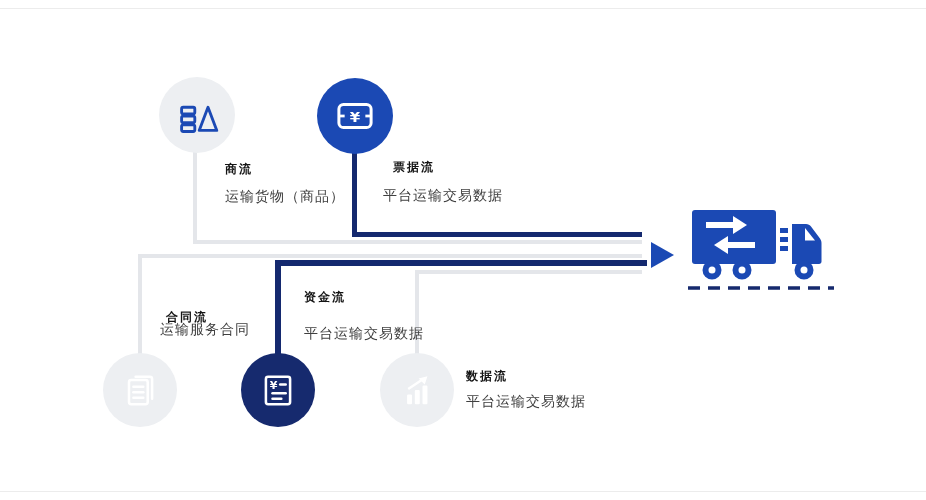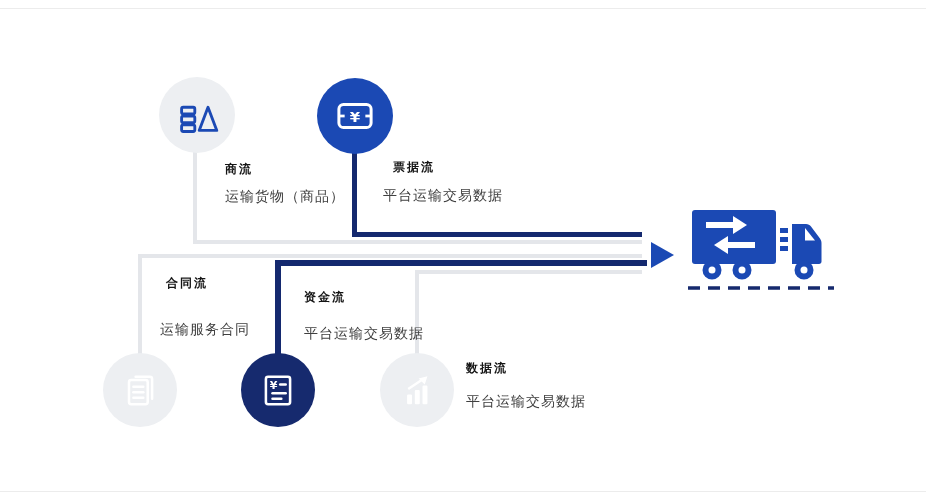--- a/index.html
+++ b/index.html
@@ -78,21 +78,21 @@
     <svg viewBox="0 0 40 40" width="44" height="44">
       <g fill="none" stroke="#ffffff" stroke-width="2.3" stroke-linecap="round" stroke-linejoin="round">
         <path d="M16,8 h13 a2,2 0 0 1 2,2 v18"></path>
         <rect x="10" y="11" width="17" height="22" rx="2"></rect>
         <line x1="14" y1="17" x2="23" y2="17"></line>
         <line x1="14" y1="22" x2="23" y2="22"></line>
         <line x1="14" y1="27" x2="23" y2="27"></line>
       </g>
     </svg>
   </div>
-  <div class="node-label" style="left:166px;top:275px">合同流</div>
+  <div class="node-label" style="left:166px;top:309px">合同流</div>
   <div class="node-sub" style="left:160px;top:321px">运输服务合同</div>
 
   <div class="circle navy" style="left:241px;top:353px;width:74px;height:74px">
     <svg viewBox="0 0 40 40" width="44" height="44">
       <g fill="none" stroke="#ffffff" stroke-width="2.3" stroke-linecap="round" stroke-linejoin="round">
         <rect x="9" y="8" width="22" height="25" rx="2"></rect>
         <line x1="22" y1="15" x2="27" y2="15"></line>
         <line x1="15" y1="23" x2="27" y2="23"></line>
         <line x1="15" y1="28" x2="23" y2="28"></line>
       </g>
@@ -106,21 +106,21 @@
     <svg viewBox="0 0 40 40" width="44" height="44">
       <g fill="#ffffff">
         <rect x="11" y="24" width="4.5" height="9" rx="1"></rect>
         <rect x="18" y="20" width="4.5" height="13" rx="1"></rect>
         <rect x="25" y="16" width="4.5" height="17" rx="1"></rect>
       </g>
       <path d="M12,19 L25,10.5" stroke="#ffffff" stroke-width="2.2" fill="none"></path>
       <polygon points="29.5,7.5 21.5,9.5 27,15" fill="#ffffff"></polygon>
     </svg>
   </div>
-  <div class="node-label" style="left:466px;top:360px">数据流</div>
+  <div class="node-label" style="left:466px;top:368px">数据流</div>
   <div class="node-sub" style="left:466px;top:393px">平台运输交易数据</div>
 
   <div class="arrow-head"></div>
 
   <div class="truck">
     <svg viewBox="0 0 150 95" width="150" height="95">
       <line x1="2" y1="84" x2="148" y2="84" stroke="#162a6e" stroke-width="3.5" stroke-dasharray="12 8"></line>
       <rect x="6" y="6" width="84" height="54" rx="3" fill="#1b49b4"></rect>
       <g fill="#ffffff">
         <rect x="20" y="18" width="27" height="6"></rect>

